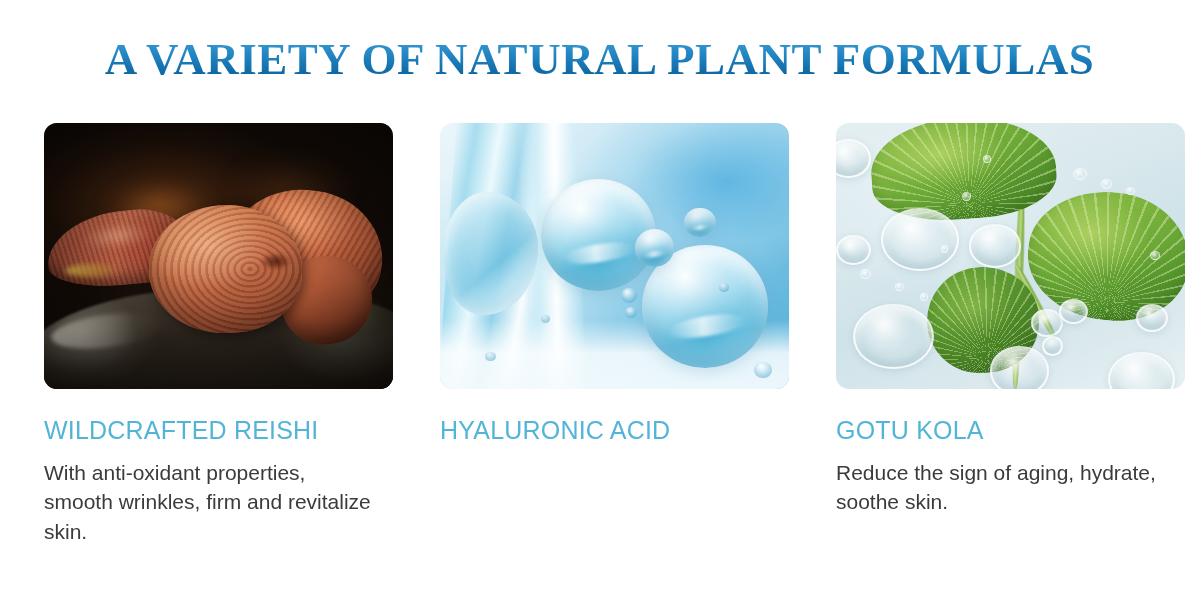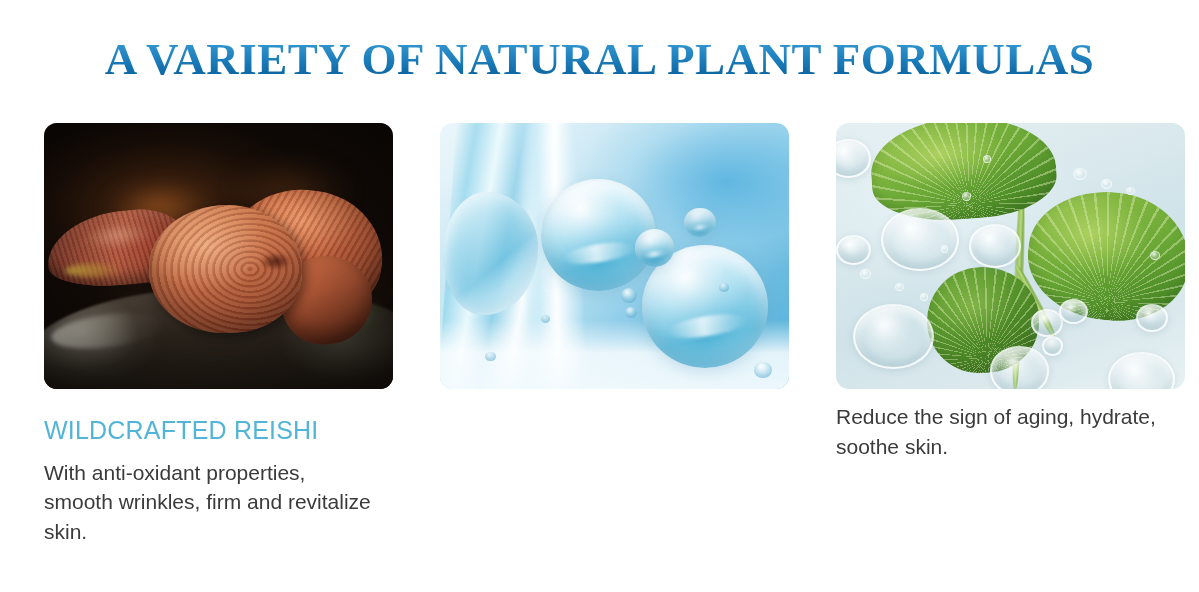--- a/index.html
+++ b/index.html
@@ -495,20 +495,21 @@
       <div class="sphere sphere-b"></div>
       <div class="sphere sphere-c"></div>
       <div class="sphere sphere-d"></div>
       <div class="mini m1"></div>
       <div class="mini m2"></div>
       <div class="mini m3"></div>
       <div class="mini m4"></div>
       <div class="mini m5"></div>
       <div class="mini m6"></div>
     </div>
+    <div class="card-heading">HYALURONIC ACID</div>
   </div>
 
   <div class="card">
     <div class="card-media gotukola">
       <div class="stem stem-main"></div>
       <div class="stem stem-right"></div>
       <div class="leaf leaf-top">
           <div class="veins"></div>
         </div>
       <div class="leaf leaf-right">
@@ -532,16 +533,17 @@
       <div class="drop d2"></div>
       <div class="drop d3"></div>
       <div class="drop d4"></div>
       <div class="drop d5"></div>
       <div class="drop d6"></div>
       <div class="drop d7"></div>
       <div class="drop d8"></div>
       <div class="drop d9"></div>
       <div class="drop d10"></div>
     </div>
+    <div class="card-heading">GOTU KOLA</div>
     <div class="card-body">Reduce the sign of aging, hydrate, soothe skin.</div>
   </div>
 
 </div>
 
 </body></html>

